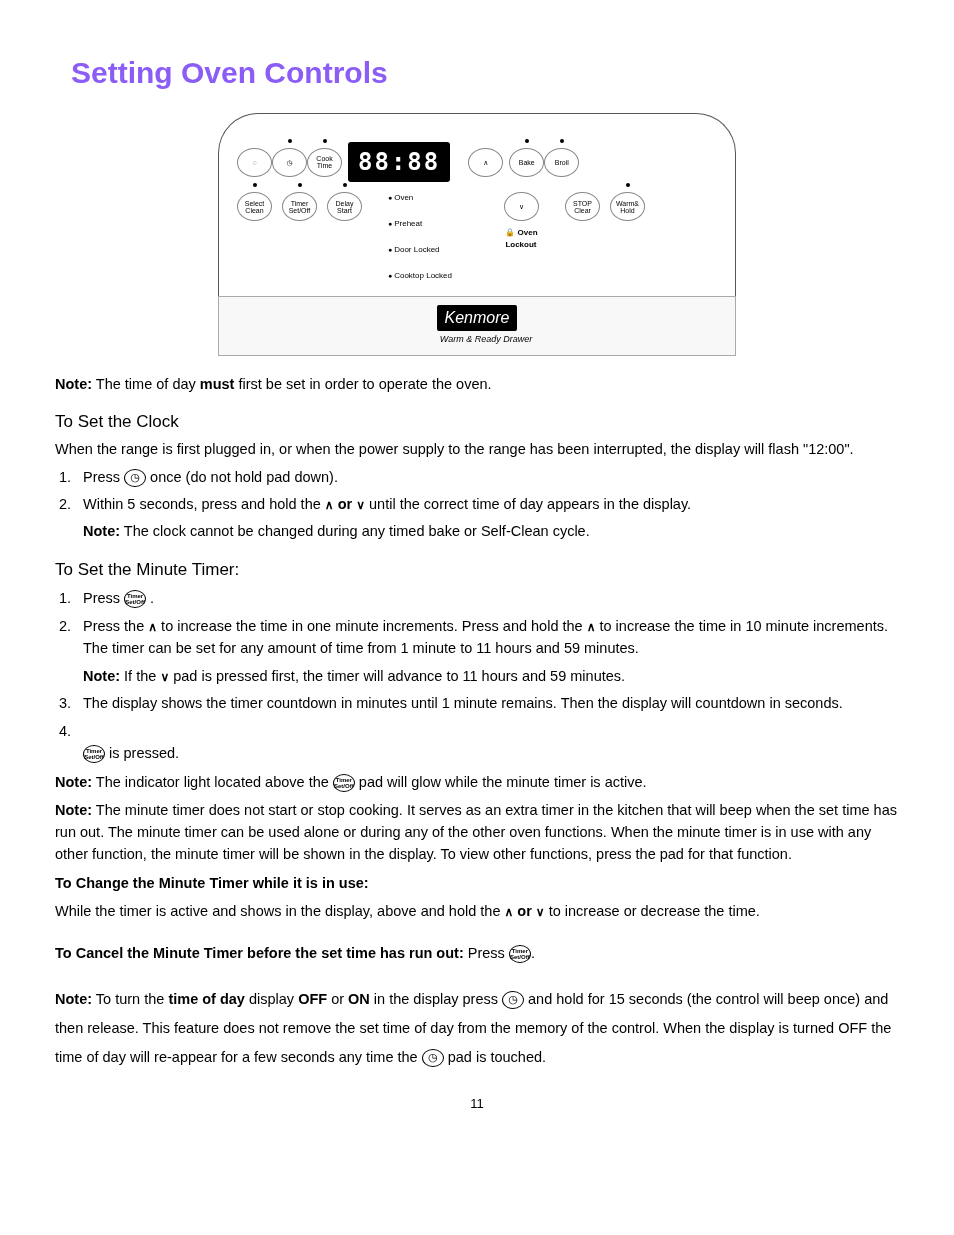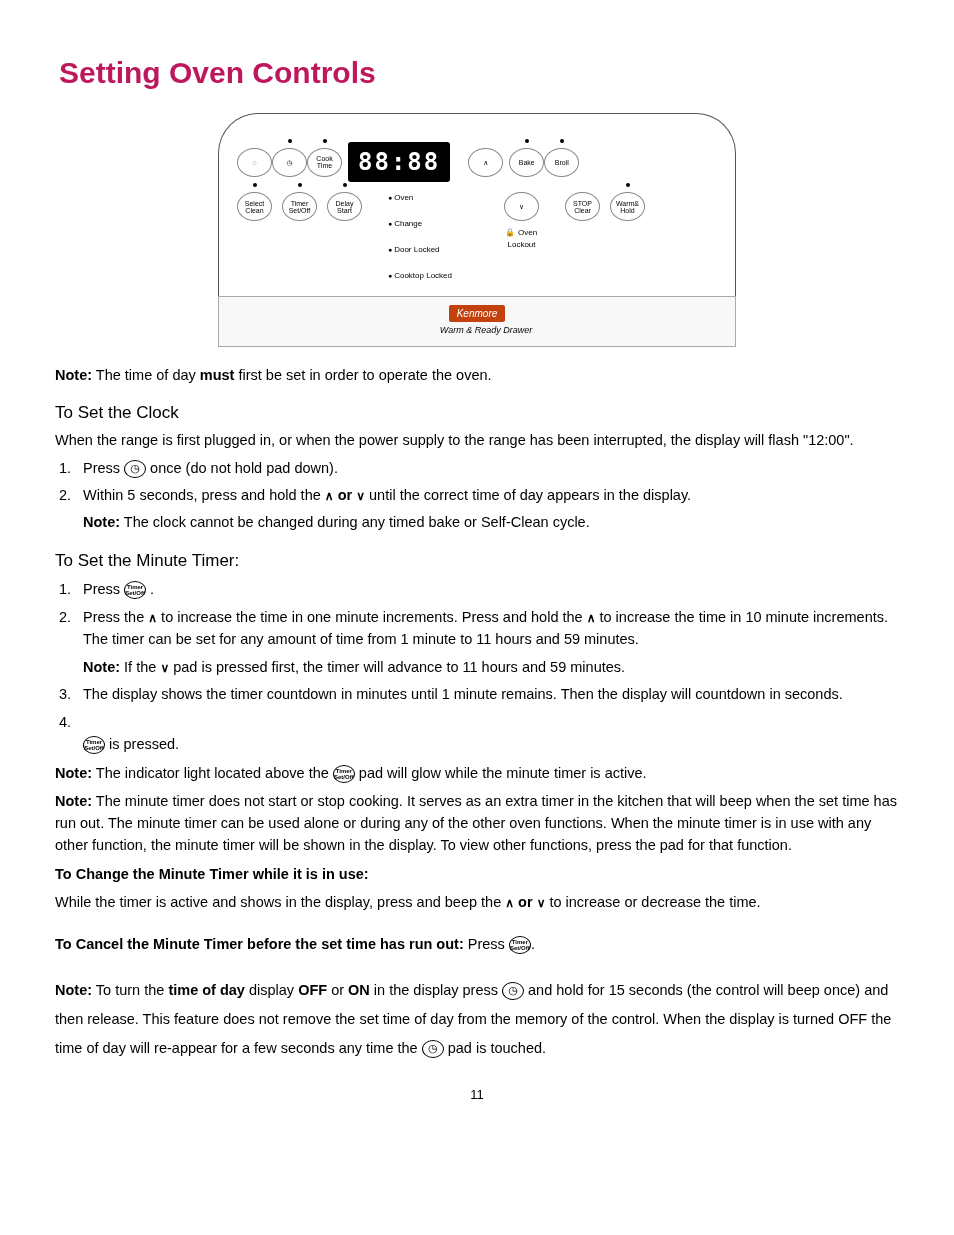--- a/index.html
+++ b/index.html
@@ -8,22 +8,22 @@
     padding: 50px 55px 30px 55px;
     width: 954px;
     box-sizing: border-box;
     color: #000;
     font-size: 14.5px;
     line-height: 1.5;
   }
   h1 {
     font-size: 30px;
     font-weight: bold;
-    color: #be185d;
-    margin: 0 0 18px 4px;
+    color: #8b5cf6;
+    margin: 0 0 18px 16px;
   }
   h2 {
     font-size: 17px;
     font-weight: normal;
     margin: 14px 0 4px 0;
   }
   .panel-wrap {
     text-align: center;
     margin-bottom: 18px;
   }
@@ -76,23 +76,23 @@
     width: 480px;
     border: 1px solid #aaa;
     border-top: 1px solid #aaa;
     padding: 8px 18px 8px 18px;
     text-align: center;
     font-size: 9px;
     background: #f8f8f8;
   }
   .kenmore {
     display: inline-block;
-    background: #c2410c; color: #fff;
+    background: #000000; color: #fff;
     font-style: italic;
-    font-size: 10px;
+    font-size: 16px;
     padding: 1px 8px;
     border-radius: 2px;
     margin-bottom: 2px;
   }
   .drawer-lbl { font-style: italic; font-size: 9px; margin-left: 18px; }
   ol { padding-left: 20px; margin: 6px 0; }
   ol li { margin-bottom: 6px; padding-left: 8px; }
   .inline-icon {
     display: inline-flex;
     border: 1.2px solid #000;
@@ -147,28 +147,28 @@
         <div class="row" style="gap:10px; align-items:flex-start;">
           <div class="btn" style="white-space:pre;"><span class="dot"></span><span>Select
 Clean</span></div>
           <div class="btn" style="white-space:pre;"><span class="dot"></span><span>Timer
 Set/Off</span></div>
           <div class="btn" style="white-space:pre;"><span class="dot"></span><span>Delay
 Start</span></div>
           <span class="gap"></span>
           <div class="status-list" style="width:90px;">
             <div>Oven</div>
-            <div>Change</div>
+            <div>Preheat</div>
             <div>Door Locked</div>
             <div>Cooktop Locked</div>
           </div>
           <span class="gap"></span>
           <div style="display:flex;flex-direction:column;align-items:center;gap:6px;">
             <div class="btn">∨</div>
-            <div class="lock-icon" style="white-space:pre;text-align:center;">🔒 <span>Oven
+            <div class="lock-icon" style="white-space:pre;text-align:left;font-weight:bold;">🔒 <span>Oven
 Lockout</span></div>
           </div>
           <span class="gap"></span>
           <div class="btn" style="white-space:pre;"><span>STOP
 Clear</span></div>
           <div class="btn" style="white-space:pre;"><span class="dot"></span><span>Warm&amp;
 Hold</span></div>
         </div>
       </div>
     </div>
@@ -217,21 +217,21 @@
     <span class="bold">Note:</span><span> The indicator light located above the </span><span class="inline-icon timer" style="white-space:pre;">Timer
 Set/Off</span><span> pad will glow while the minute timer is active.</span>
   </p>
 
   <p>
     <span class="bold">Note:</span><span> The minute timer does not start or stop cooking. It serves as an extra timer in the kitchen that will beep when the set time has run out. The minute timer can be used alone or during any of the other oven functions. When the minute timer is in use with any other function, the minute timer will be shown in the display. To view other functions, press the pad for that function.</span>
   </p>
 
   <p class="bold">To Change the Minute Timer while it is in use:</p>
   <p>
-    <span>While the timer is active and shows in the display, press and beep the </span><span class="chev">∧</span><span class="bold"> or </span><span class="chev">∨</span><span> to increase or decrease the time.</span>
+    <span>While the timer is active and shows in the display, above and hold the </span><span class="chev">∧</span><span class="bold"> or </span><span class="chev">∨</span><span> to increase or decrease the time.</span>
   </p>
 
   <p style="margin-top:20px;">
     <span class="bold">To Cancel the Minute Timer before the set time has run out:</span><span> Press </span><span class="inline-icon timer" style="white-space:pre;">Timer
 Set/Off</span><span>.</span>
   </p>
 
   <p style="margin-top:20px; line-height:2;">
     <span class="bold">Note:</span><span> To turn the </span><span class="bold">time of day</span><span> display </span><span class="bold">OFF</span><span> or </span><span class="bold">ON</span><span> in the display press </span><span class="inline-icon clock"></span><span> and hold for 15 seconds (the control will beep once) and then release. This feature does not remove the set time of day from the memory of the control. When the display is turned OFF the time of day will re-appear for a few seconds any time the </span><span class="inline-icon clock"></span><span> pad is touched.</span>
   </p>

